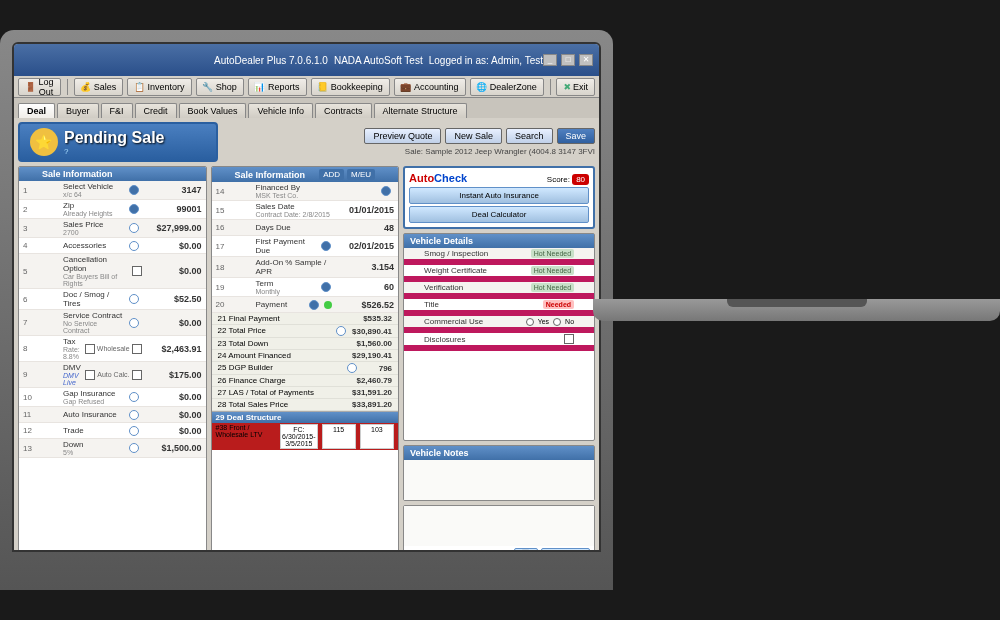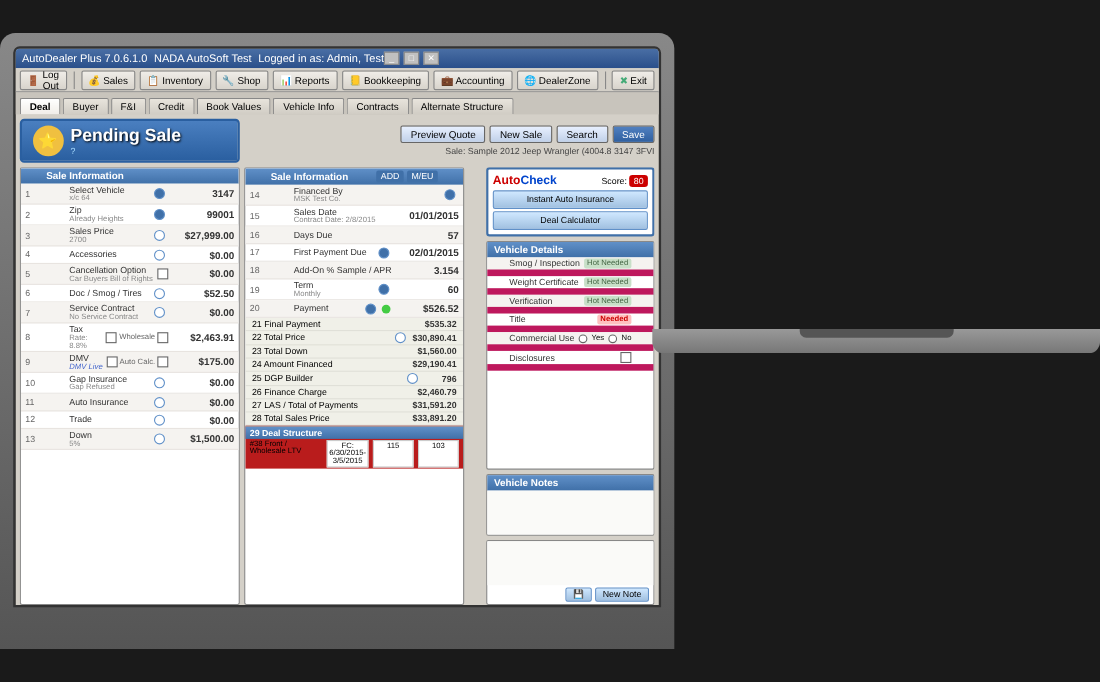--- a/index.html
+++ b/index.html
@@ -58,24 +58,24 @@
       color: #000;
       overflow: hidden;
     }
 
     
     .title-bar {
       background: linear-gradient(180deg, #4a6fa5 0%, #2a4f8a 100%);
       color: white;
       padding: 2px 6px;
       display: flex;
-      justify-content: flex-start;
+      justify-content: flex-end;
       align-items: center;
       font-size: 10px;
-      height: 18px;
+      height: 32px;
     }
     .title-bar-left { display: flex; gap: 6px; align-items: center; }
     .title-bar-right { display: flex; gap: 4px; }
     .win-btn {
       width: 14px; height: 12px;
       background: #c0c0c0;
       border: 1px solid #888;
       font-size: 8px;
       text-align: center;
       line-height: 10px;
@@ -267,26 +267,25 @@
     }
     .checkbox-sm {
       width: 10px; height: 10px;
       border: 1px solid #666;
       background: white;
       flex-shrink: 0;
     }
 
     
     .right-panel {
-      width: 153px;
+      width: 192px;
       display: flex;
       flex-direction: column;
       gap: 4px;
       flex-shrink: 0;
-      margin-left: 16px;
     }
 
     .autocheck-box {
       background: white;
       border: 2px solid #4070a8;
       border-radius: 3px;
       padding: 4px;
     }
     .autocheck-header {
       display: flex;
@@ -626,21 +625,21 @@
 
             <div class="data-row">
               <span class="row-num">15</span>
               <span class="row-label">Sales Date<span class="row-sublabel">Contract Date: 2/8/2015</span></span>
               <span class="row-value">01/01/2015</span>
             </div>
 
             <div class="data-row">
               <span class="row-num">16</span>
               <span class="row-label">Days Due</span>
-              <span class="row-value">57</span>
+              <span class="row-value">48</span>
             </div>
 
             <div class="data-row">
               <span class="row-num">17</span>
               <span class="row-label">First Payment Due</span>
               <div class="row-circle filled"></div>
               <span class="row-value">02/01/2015</span>
             </div>
 
             <div class="data-row">

